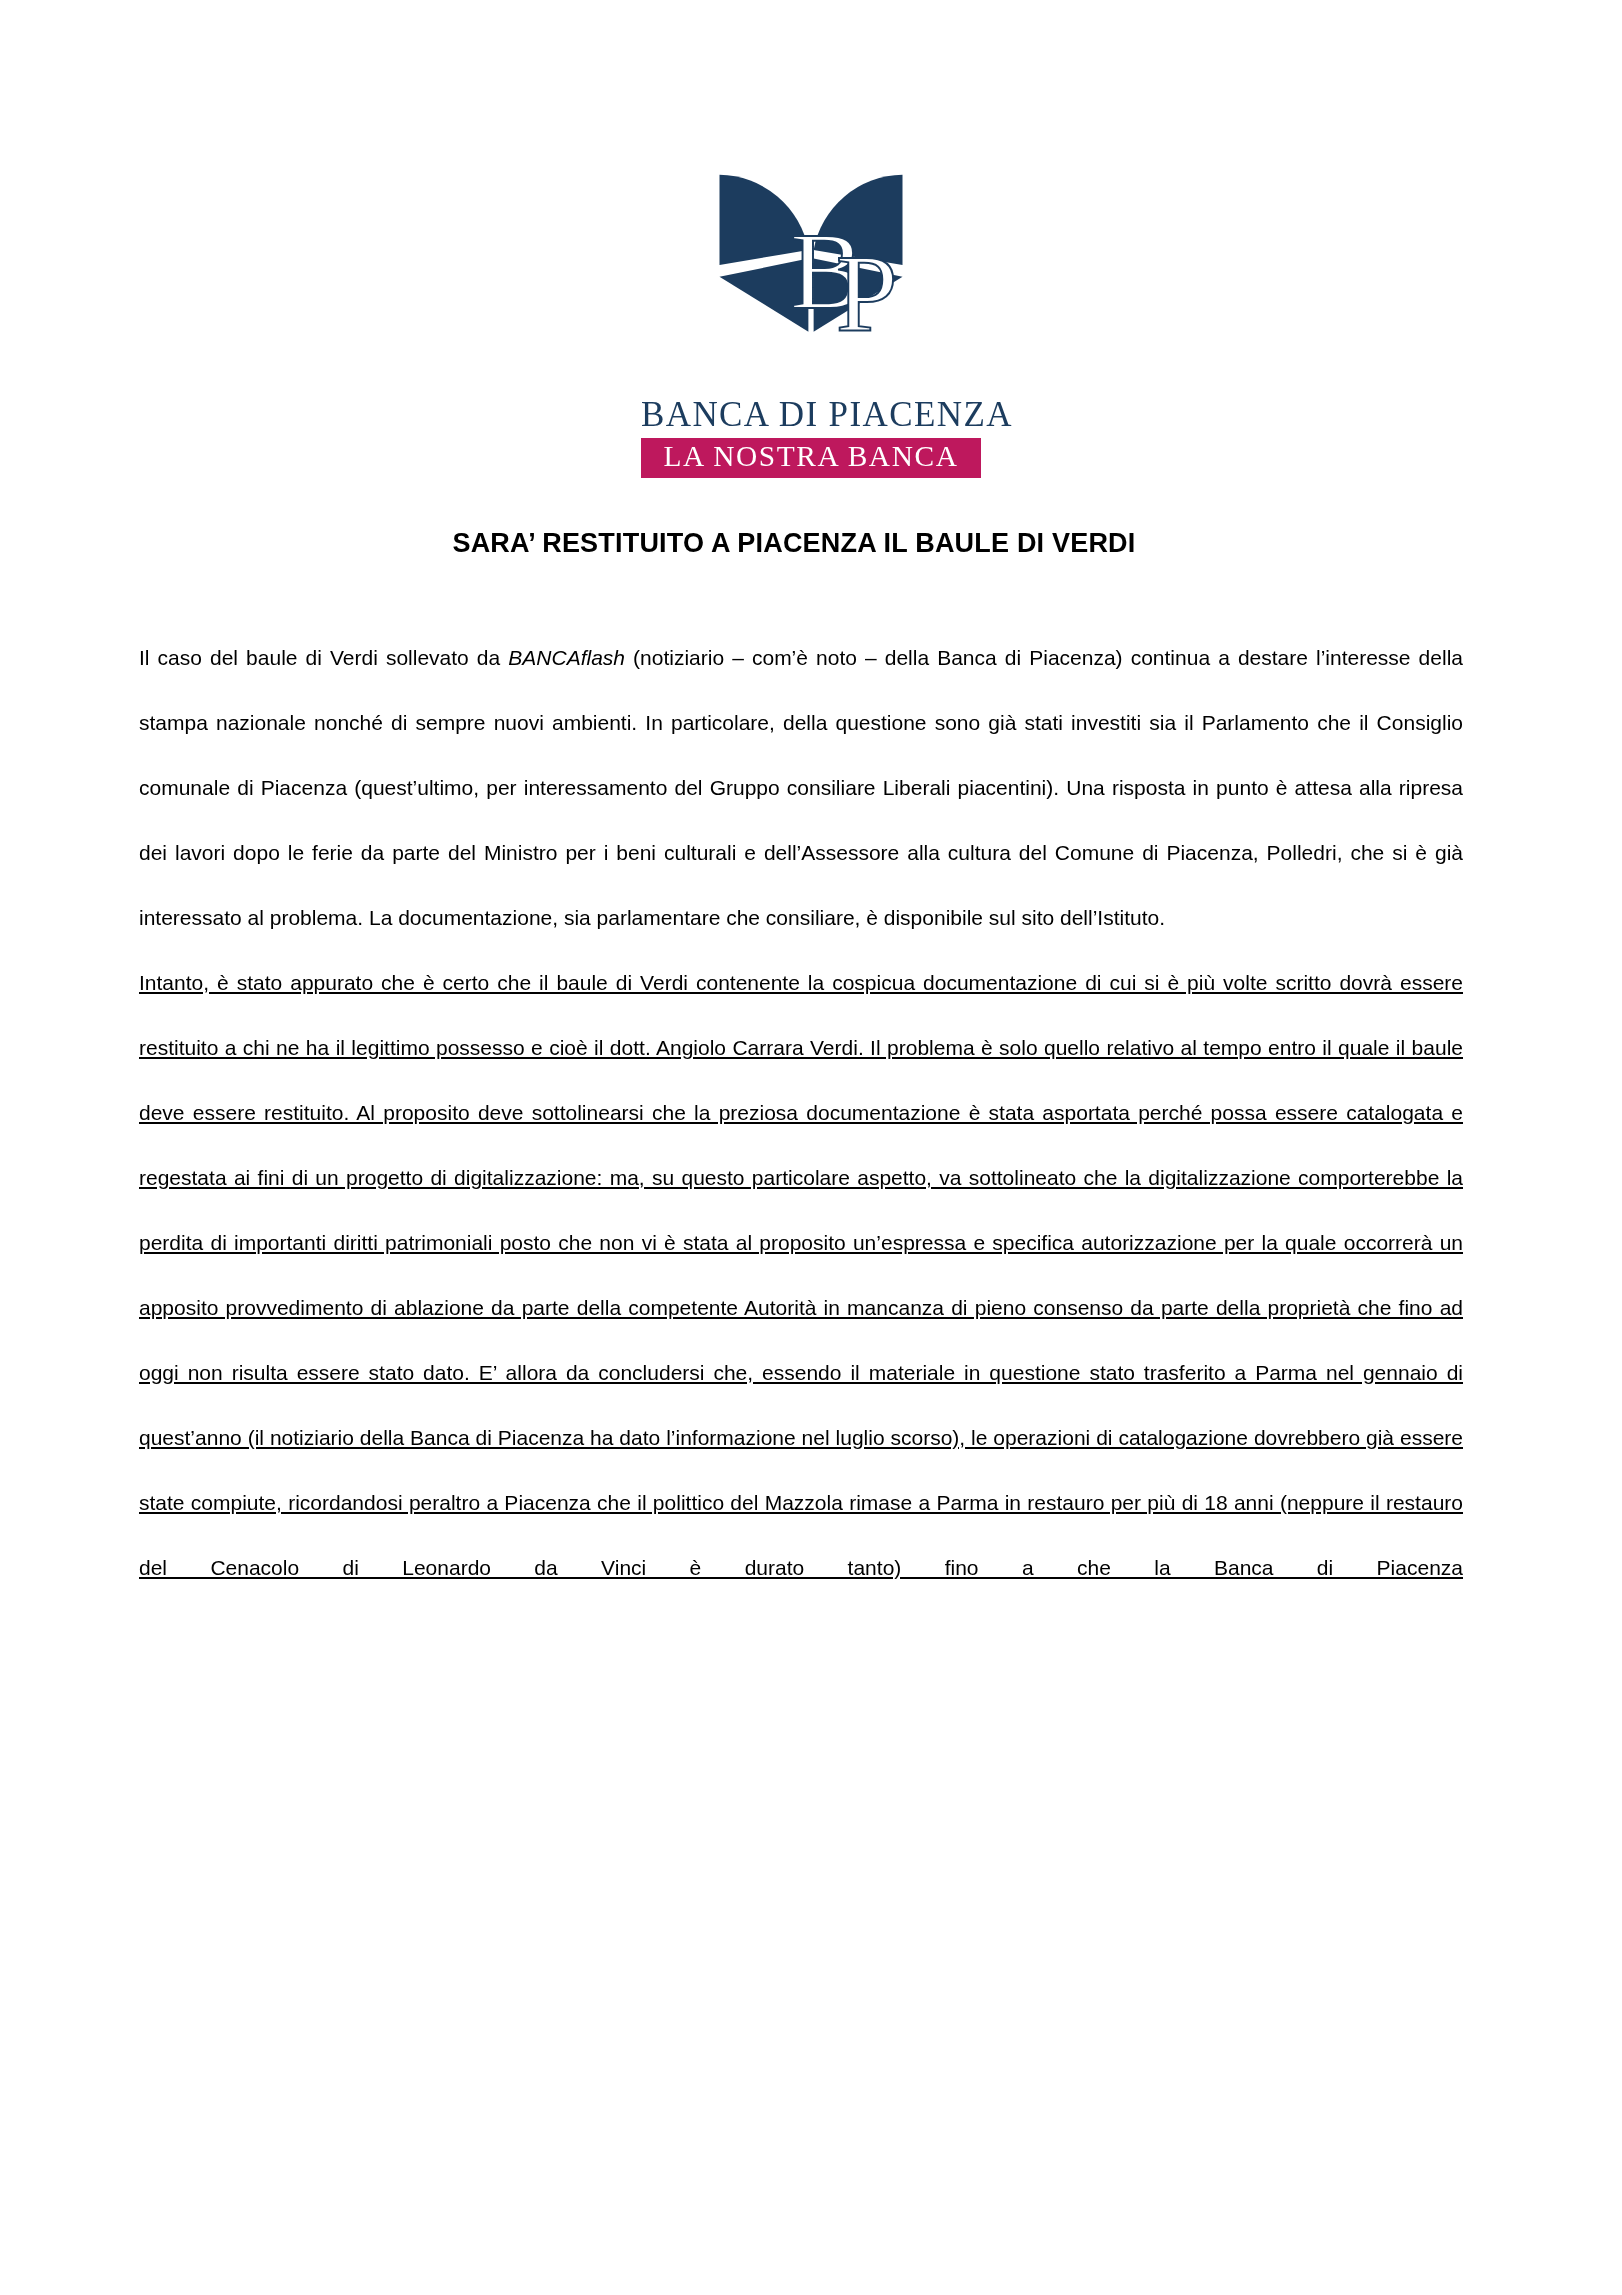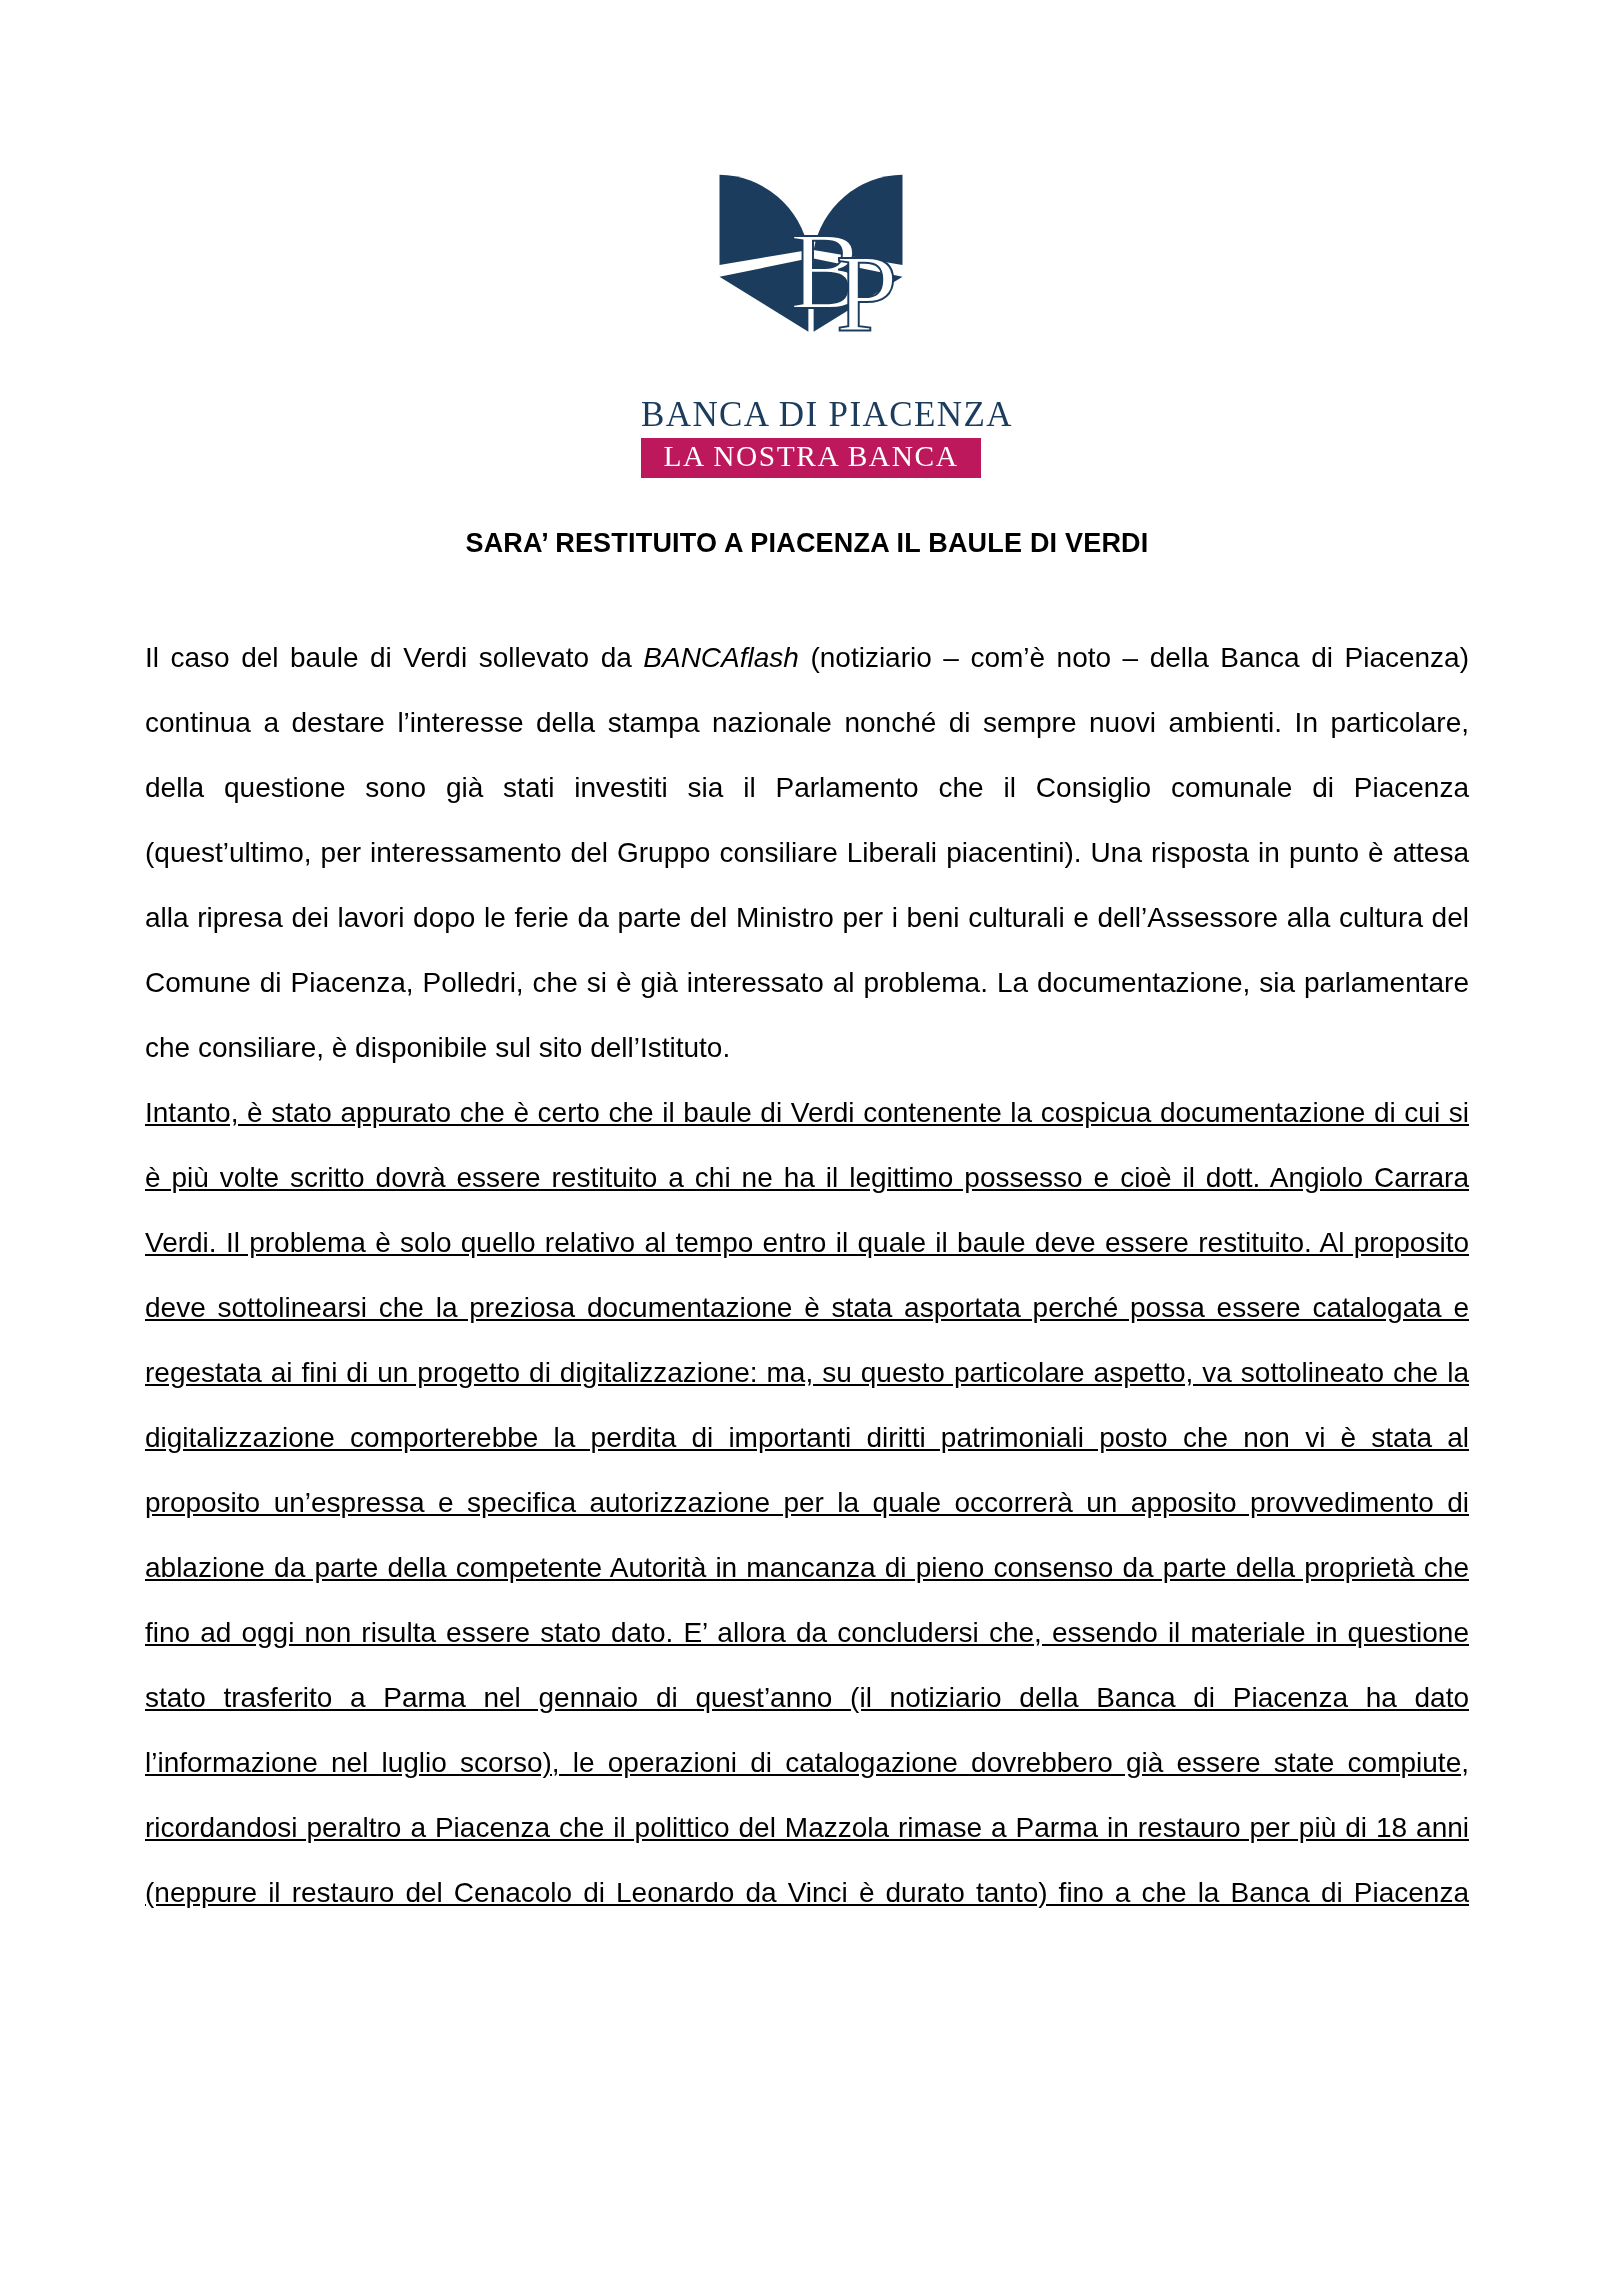--- a/index.html
+++ b/index.html
@@ -59,38 +59,38 @@
     letter-spacing: 1.6px;
     color: #ffffff;
     line-height: 1.0;
     white-space: nowrap;
   }
 
   
   .doc-title {
     position: absolute;
     top: 510px;
-    left: 145px;
+    left: 132px;
     width: 1324px;
     text-align: center;
     font-family: "Liberation Sans", sans-serif;
     font-weight: bold;
     font-size: 27px;
     letter-spacing: 0.2px;
     color: #000000;
   }
 
   
   .body-text {
     position: absolute;
     top: 625px;
-    left: 145px;
+    left: 139px;
     width: 1324px;
     font-family: "Liberation Sans", sans-serif;
-    font-size: 28px;
+    font-size: 21px;
     line-height: 65px;
     color: #000000;
     text-align: justify;
     text-justify: inter-word;
   }
   .body-text p {
     margin: 0;
     text-align: justify;
   }
   .body-text p:last-child {

